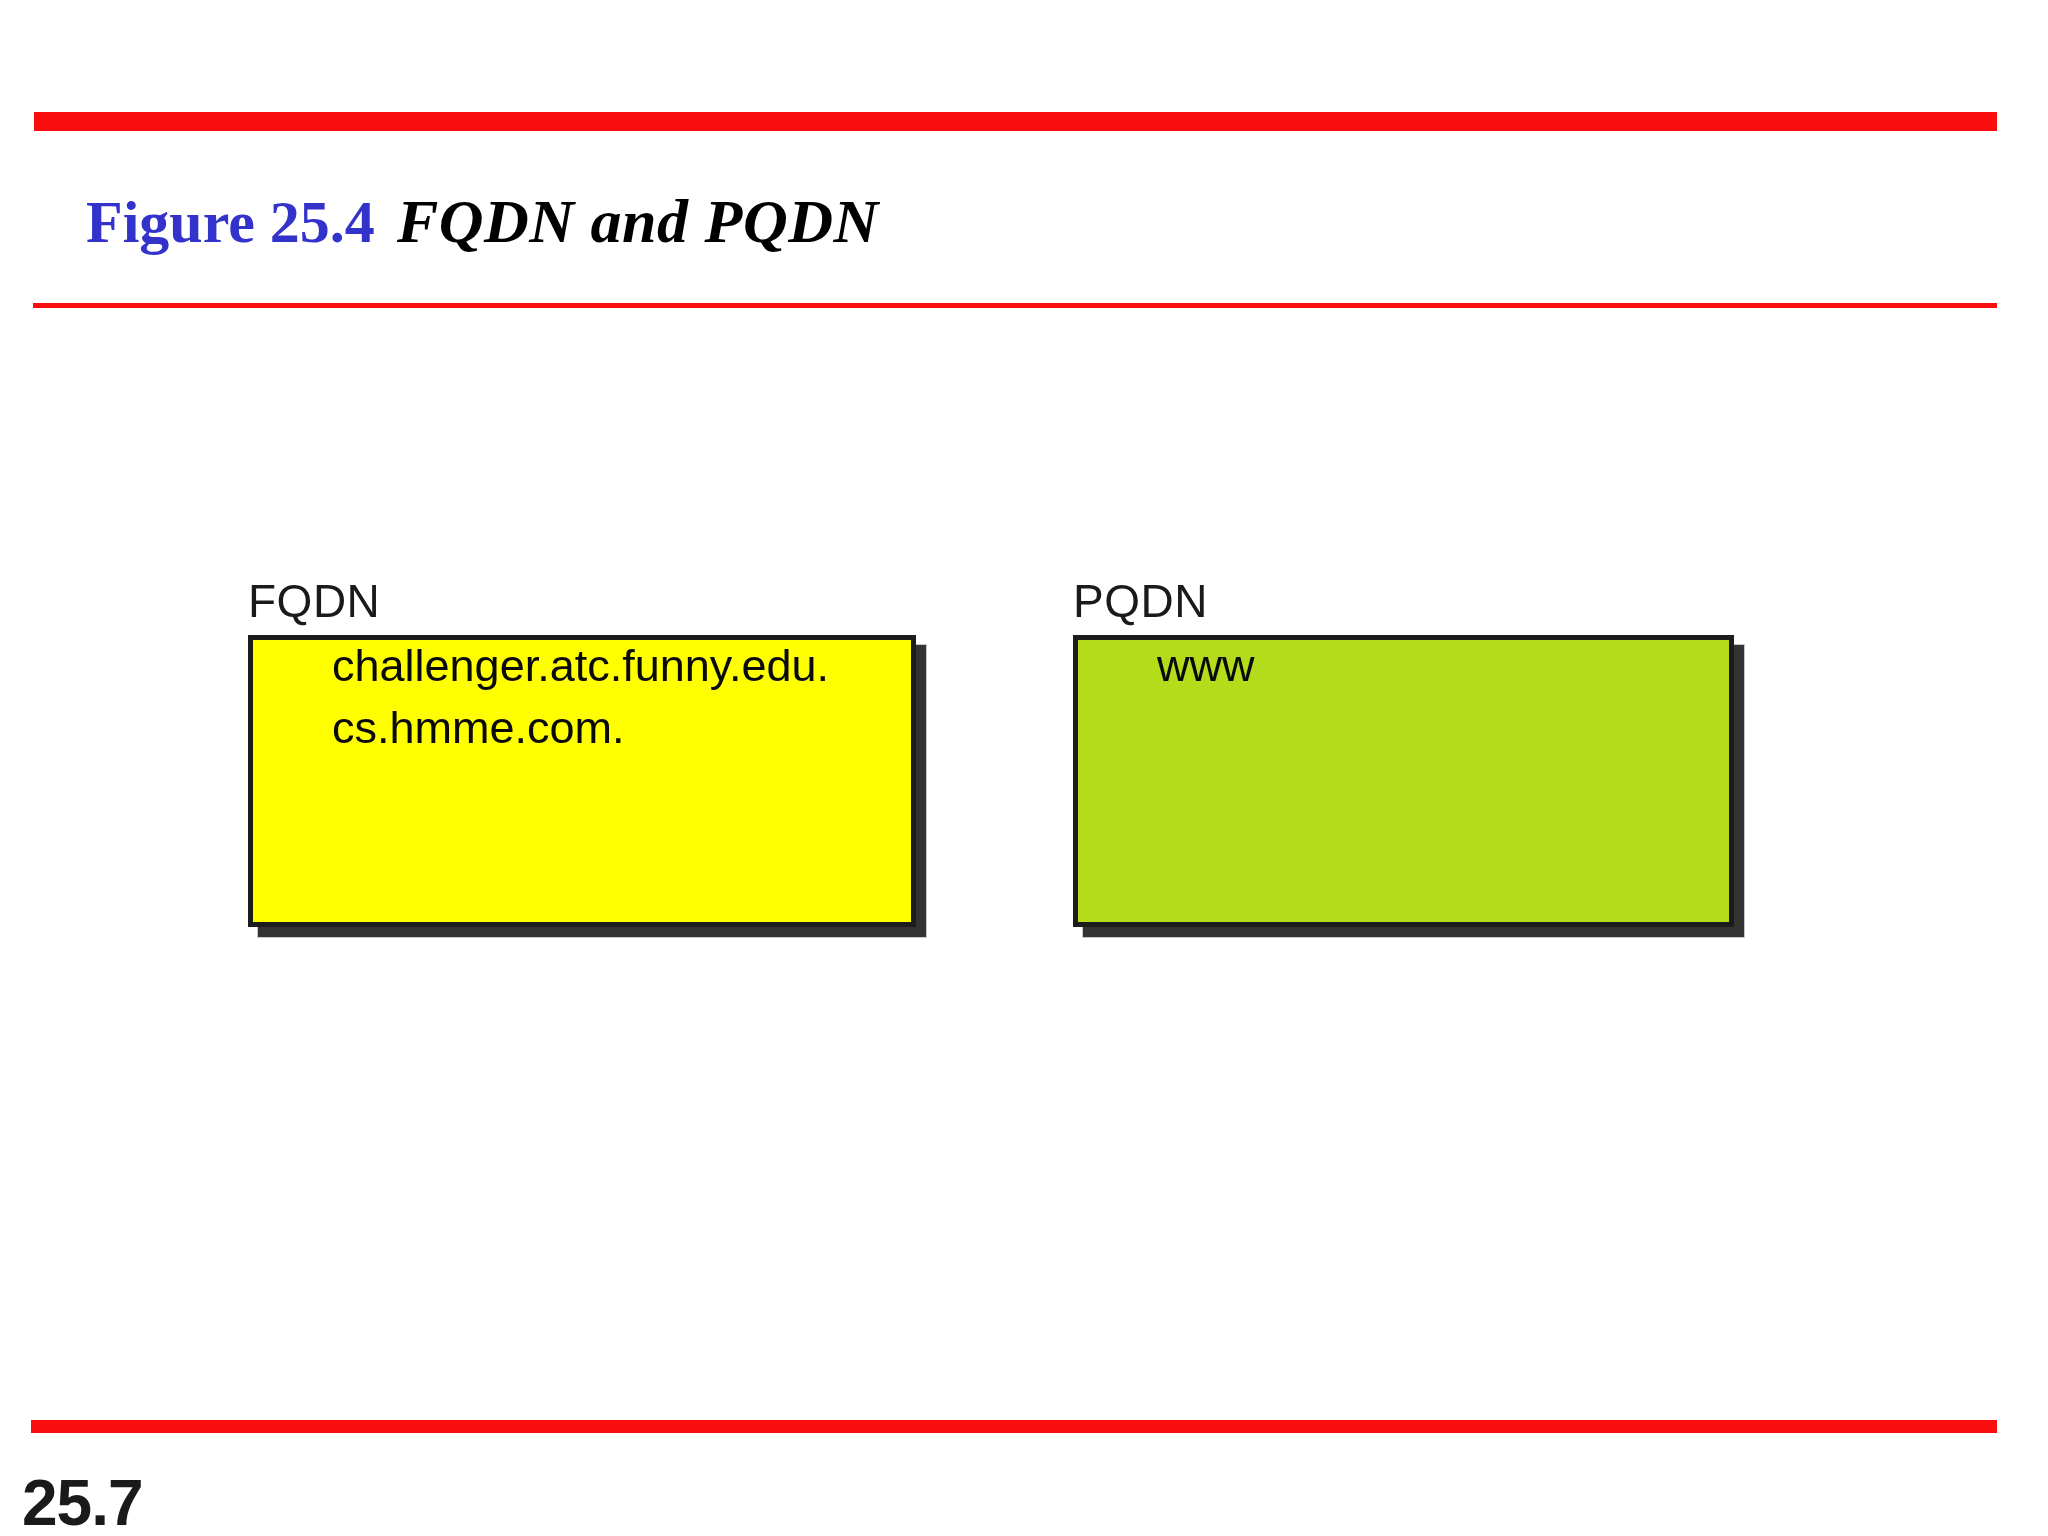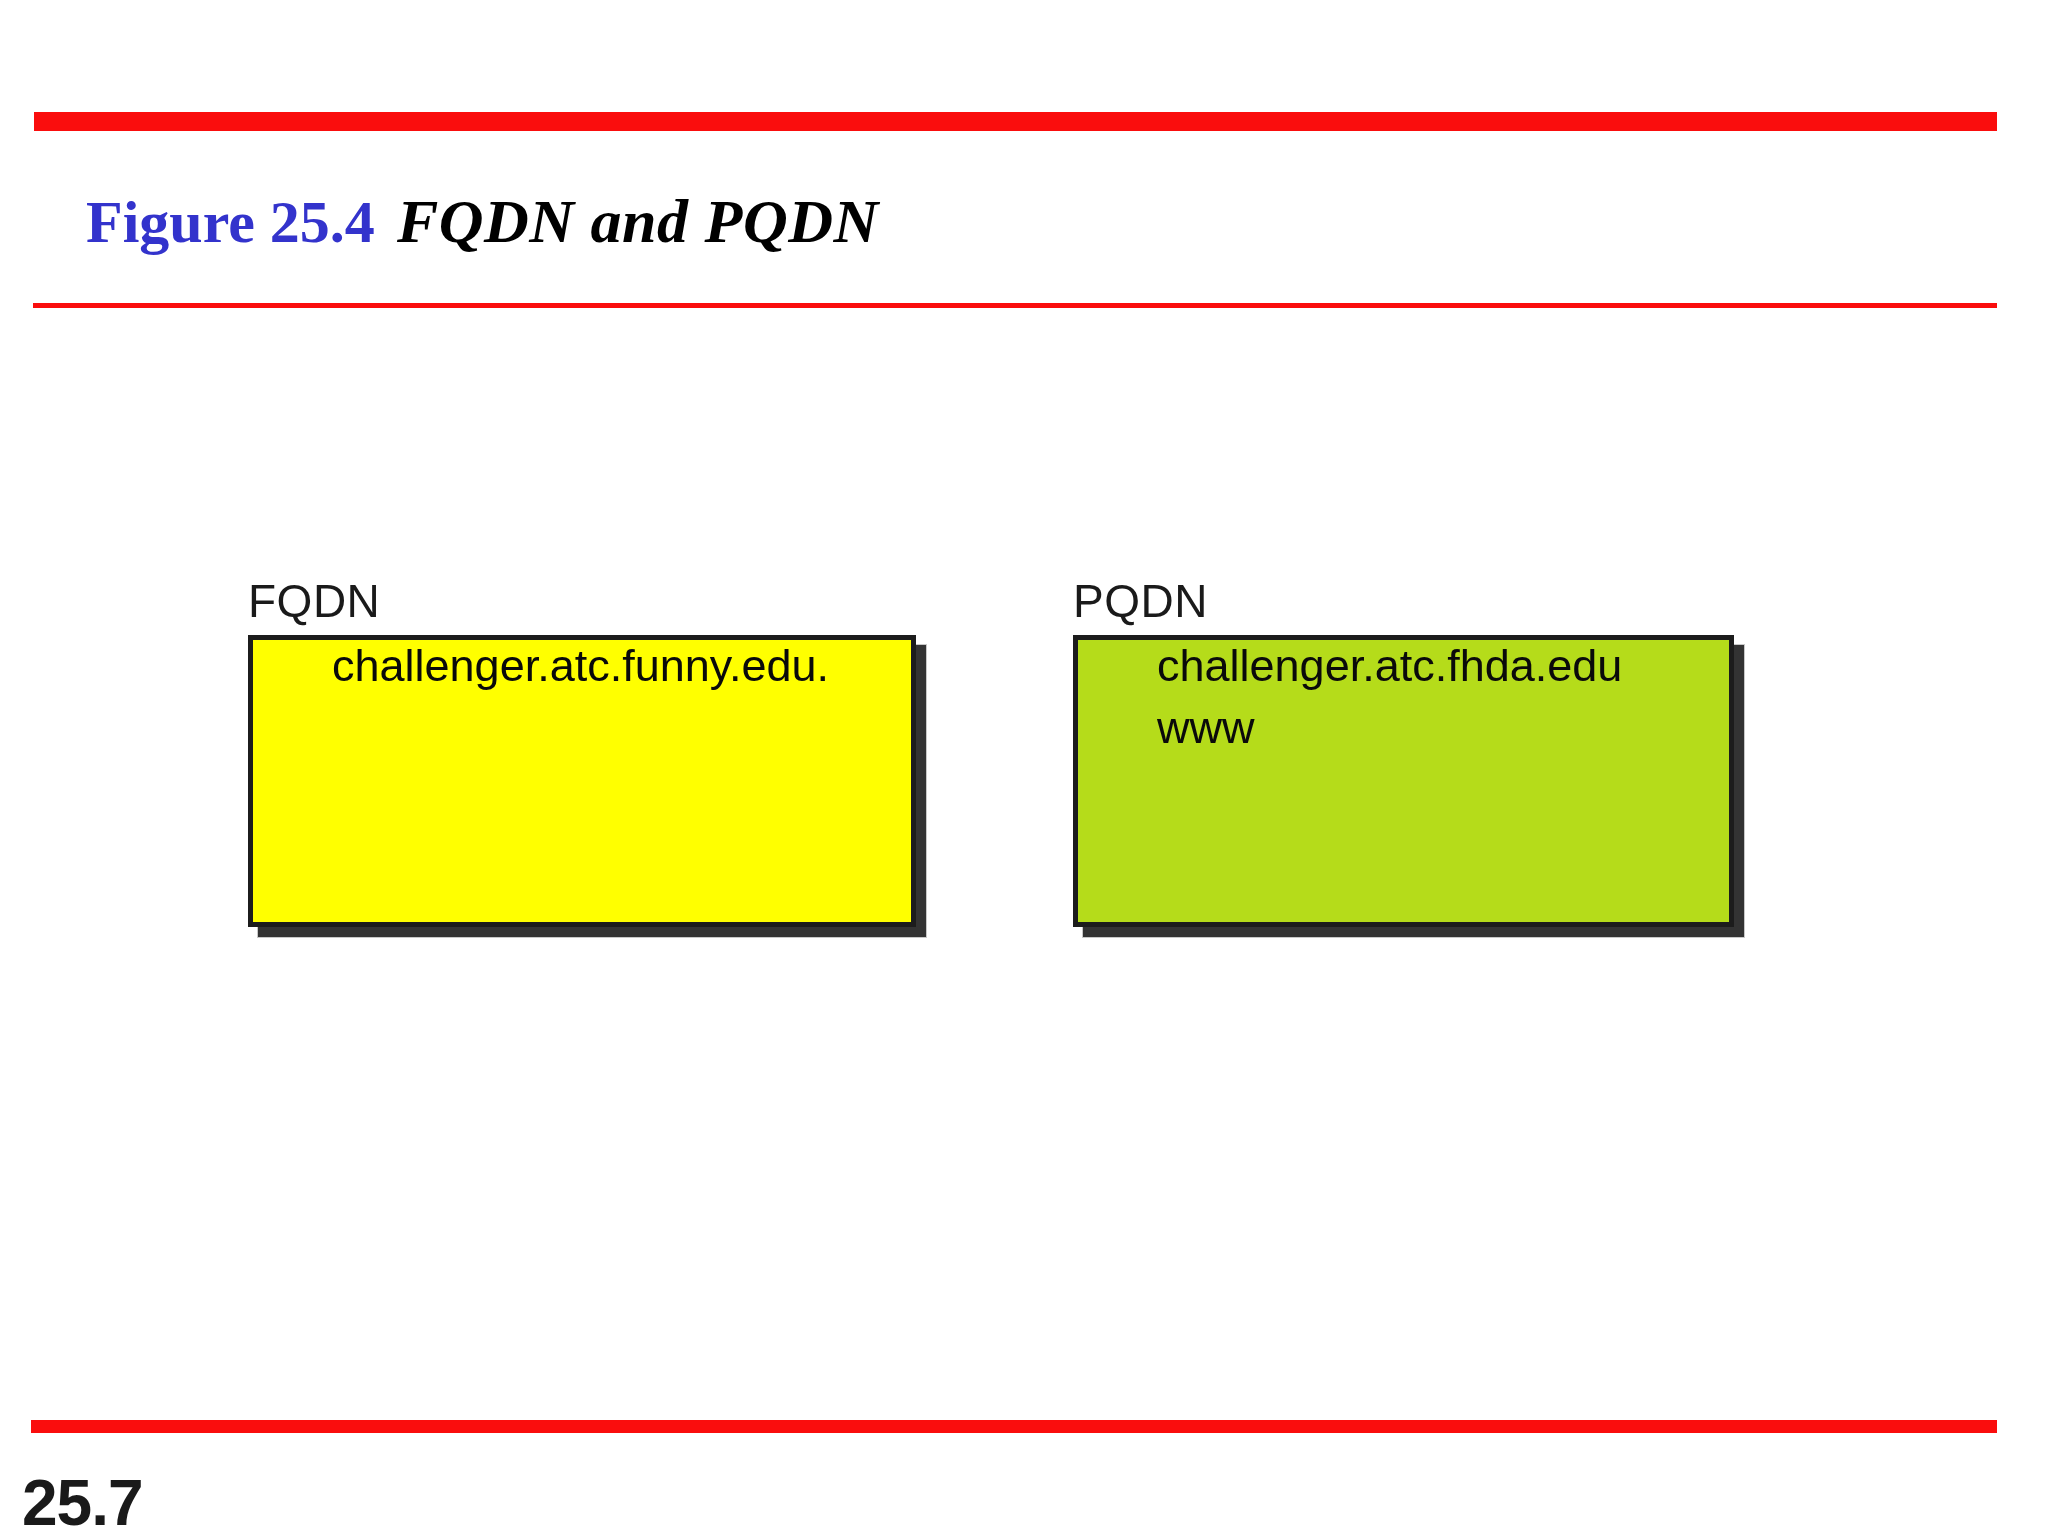--- a/index.html
+++ b/index.html
@@ -150,29 +150,29 @@
 <div class="rule rule-title"></div>
 
 <div class="diagram">
 
   <div class="group group-fqdn">
     <div class="box-label">FQDN</div>
     <div class="box-shadow-layer"></div>
     <div class="box box-fqdn"></div>
     <div class="box-lines">
       <span class="line">challenger.atc.funny.edu.</span>
+      <span class="line">cs.hmme.com.</span>
     </div>
   </div>
 
   <div class="group group-pqdn">
     <div class="box-label">PQDN</div>
     <div class="box-shadow-layer"></div>
     <div class="box box-pqdn"></div>
     <div class="box-lines">
-      <span class="line">challenger.atc.fhda.edu</span>
       <span class="line">www</span>
     </div>
   </div>
 
 </div>
 
 <div class="rule rule-bottom"></div>
 
 <div class="footer-page">25.7</div>
 

